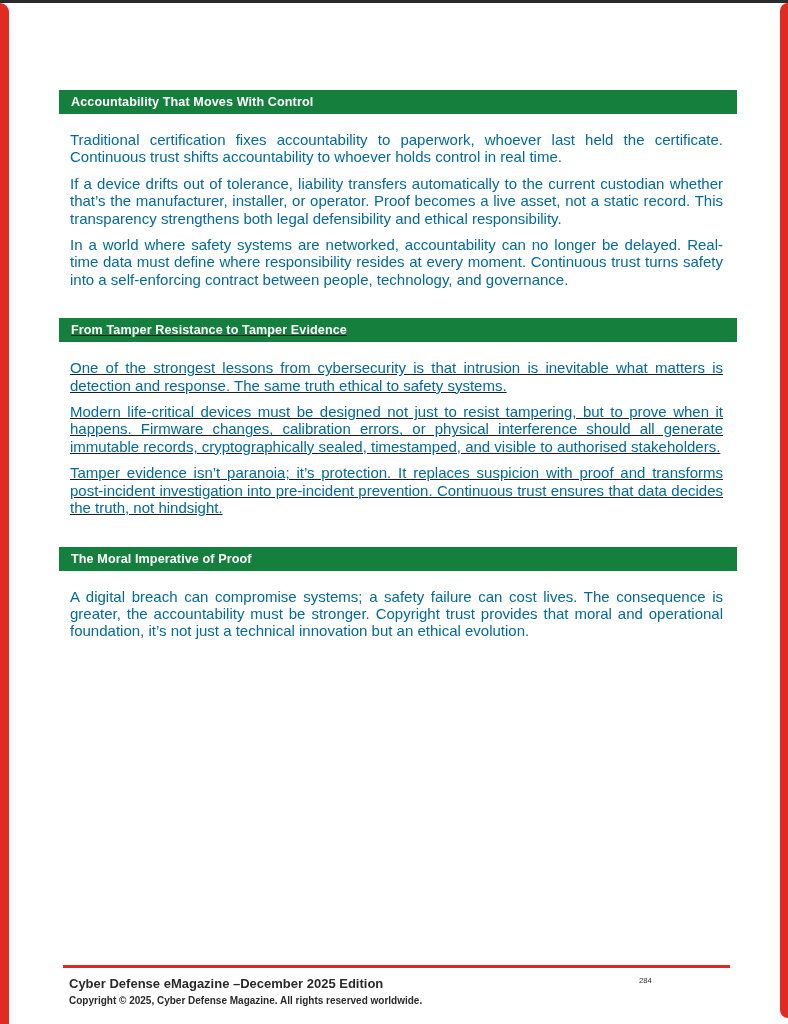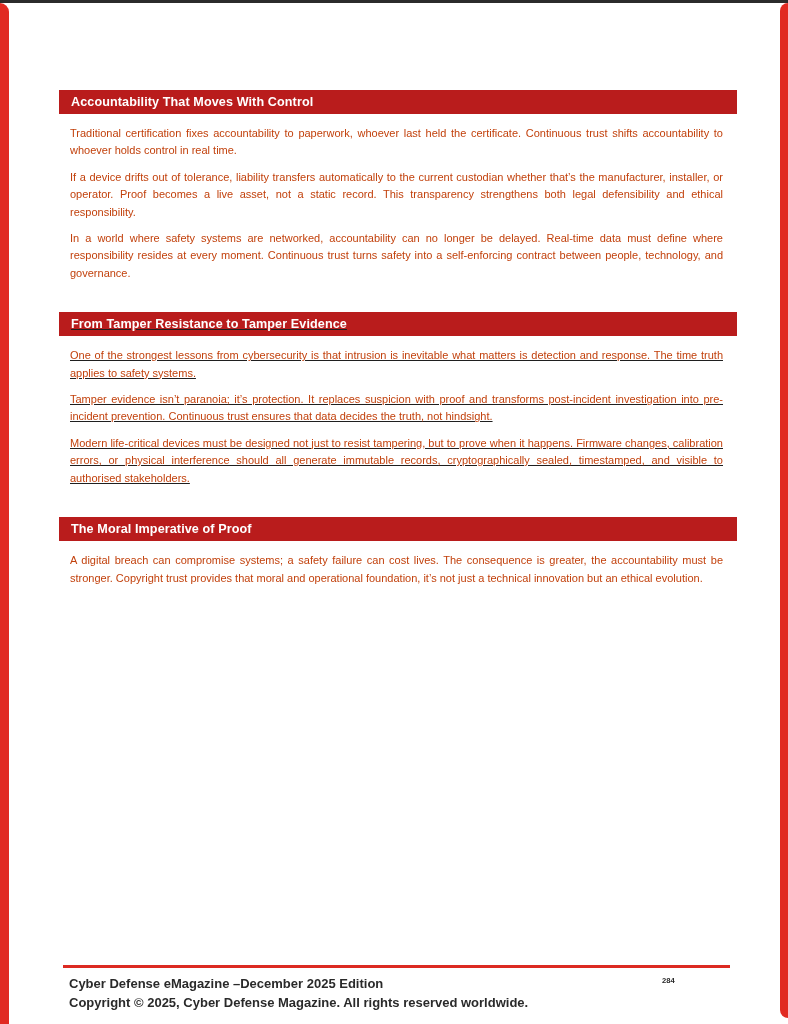--- a/index.html
+++ b/index.html
@@ -36,41 +36,41 @@
       border-top-left-radius: 9px;
       border-bottom-left-radius: 9px;
     }
     .content {
       position: absolute;
       left: 59px;
       top: 90px;
       width: 678px;
     }
     .section-header {
-      background: #b91c1c;
+      background: #15803d;
       color: #ffffff;
       font-weight: bold;
       font-size: 12.6px;
       height: 24px;
       line-height: 24px;
       padding-left: 12px;
       box-sizing: border-box;
-      margin-bottom: 11px;
+      margin-bottom: 17px;
       letter-spacing: 0.1px;
     }
     .section-body {
       padding-left: 11px;
       padding-right: 14px;
     }
     .para {
-      font-size: 11px;
+      font-size: 15px;
       line-height: 17.4px;
       text-align: justify;
       margin: 0 0 9px 0;
-      color: #c2410c;
+      color: #0369a1;
     }
     .section { margin-bottom: 30px; }
     .section.s2 { margin-top: 0; text-decoration: underline; }
     .footer-rule {
       position: absolute;
       left: 63px;
       top: 965px;
       width: 667px;
       height: 3px;
       background: #dc2a22;
@@ -80,30 +80,30 @@
       left: 69px;
       top: 976px;
       font-size: 13px;
       font-weight: bold;
       color: #2a2a2a;
     }
     .footer-copyright {
       position: absolute;
       left: 69px;
       top: 995px;
-      font-size: 13px;
+      font-size: 10px;
       font-weight: bold;
       color: #2a2a2a;
     }
     .footer-page {
       position: absolute;
-      left: 662px;
+      left: 639px;
       top: 976px;
       font-size: 7.6px;
-      font-weight: bold;
+      font-weight: normal;
       color: #2a2a2a;
     }
   </style>
 </head>
 <body>
 
 <div class="top-border"></div>
 <div class="side-bar-left"></div>
 <div class="side-bar-right"></div>
 
@@ -114,23 +114,23 @@
     <div class="section-body">
       <p class="para">Traditional certification fixes accountability to paperwork, whoever last held the certificate. Continuous trust shifts accountability to whoever holds control in real time.</p>
       <p class="para">If a device drifts out of tolerance, liability transfers automatically to the current custodian whether that’s the manufacturer, installer, or operator. Proof becomes a live asset, not a static record. This transparency strengthens both legal defensibility and ethical responsibility.</p>
       <p class="para">In a world where safety systems are networked, accountability can no longer be delayed. Real-time data must define where responsibility resides at every moment. Continuous trust turns safety into a self-enforcing contract between people, technology, and governance.</p>
     </div>
   </div>
 
   <div class="section s2">
     <div class="section-header">From Tamper Resistance to Tamper Evidence</div>
     <div class="section-body">
-      <p class="para">One of the strongest lessons from cybersecurity is that intrusion is inevitable what matters is detection and response. The time truth applies to safety systems.</p>
+      <p class="para">One of the strongest lessons from cybersecurity is that intrusion is inevitable what matters is detection and response. The same truth ethical to safety systems.</p>
+      <p class="para">Modern life-critical devices must be designed not just to resist tampering, but to prove when it happens. Firmware changes, calibration errors, or physical interference should all generate immutable records, cryptographically sealed, timestamped, and visible to authorised stakeholders.</p>
       <p class="para">Tamper evidence isn’t paranoia; it’s protection. It replaces suspicion with proof and transforms post-incident investigation into pre-incident prevention. Continuous trust ensures that data decides the truth, not hindsight.</p>
-      <p class="para">Modern life-critical devices must be designed not just to resist tampering, but to prove when it happens. Firmware changes, calibration errors, or physical interference should all generate immutable records, cryptographically sealed, timestamped, and visible to authorised stakeholders.</p>
     </div>
   </div>
 
   <div class="section s3">
     <div class="section-header">The Moral Imperative of Proof</div>
     <div class="section-body">
       <p class="para">A digital breach can compromise systems; a safety failure can cost lives. The consequence is greater, the accountability must be stronger. Copyright trust provides that moral and operational foundation, it’s not just a technical innovation but an ethical evolution.</p>
     </div>
   </div>
 

